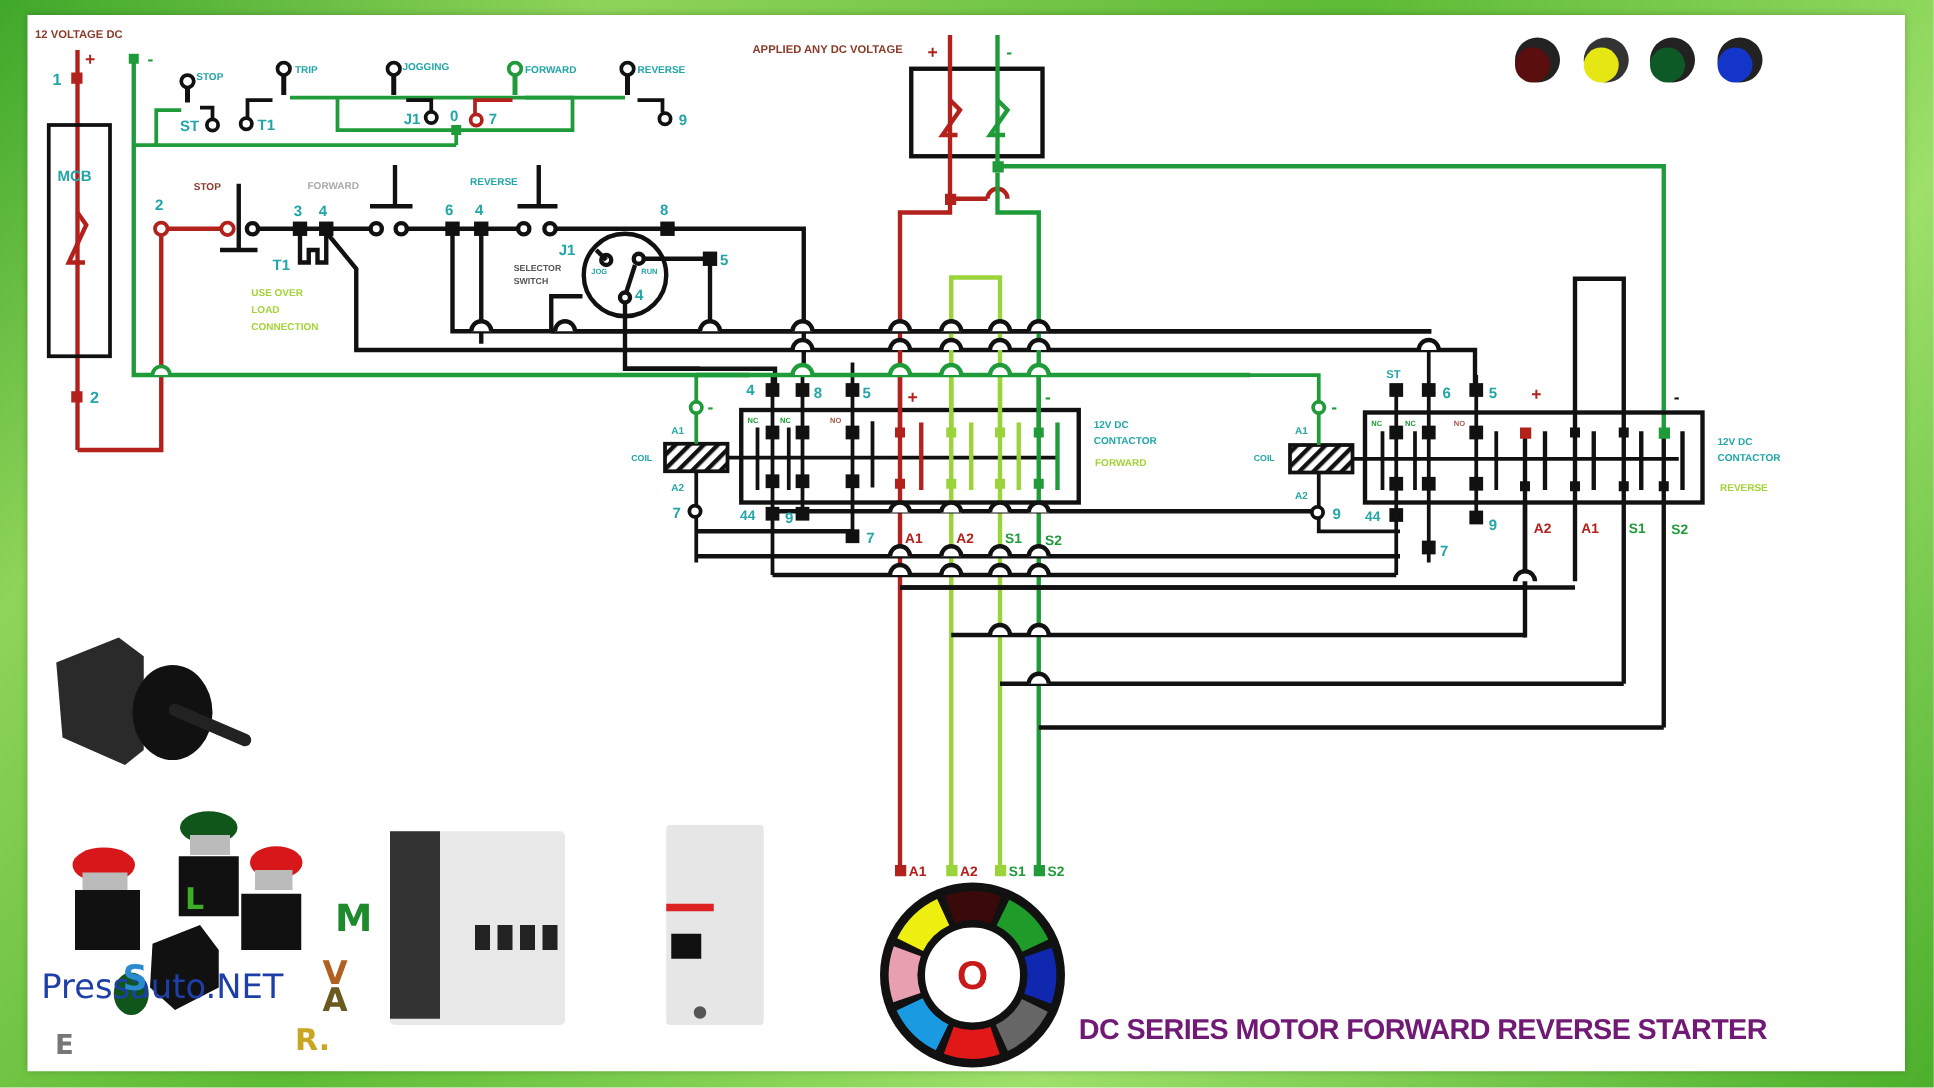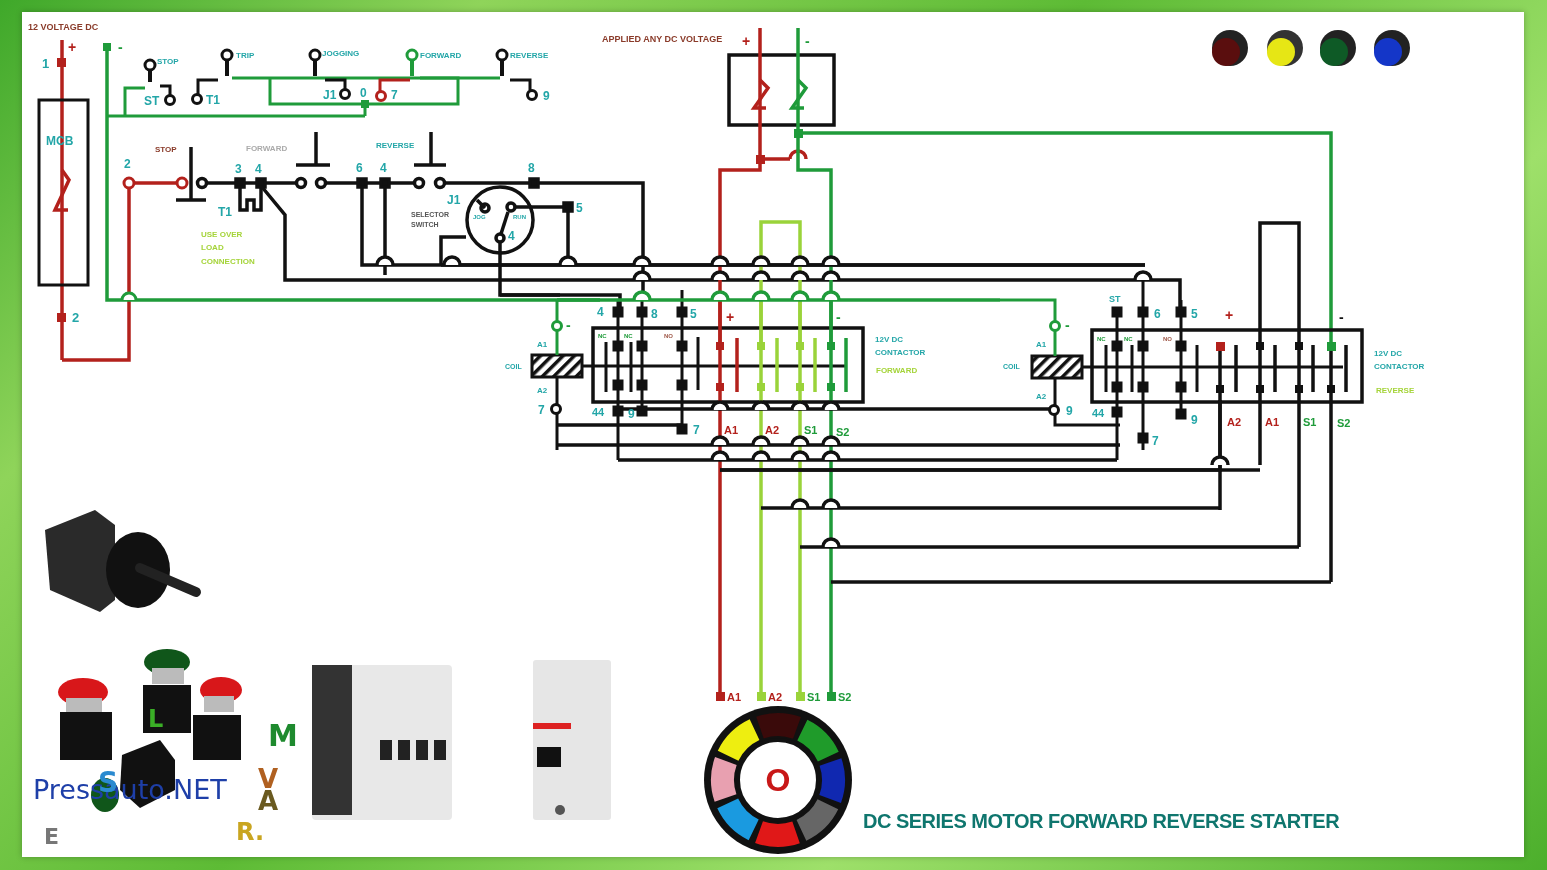--- a/index.html
+++ b/index.html
@@ -8,21 +8,21 @@
     font-family:"Liberation Sans",sans-serif;}
   .panel{position:absolute;left:22px;top:12px;width:1502px;height:845px;background:#fff;
     box-shadow:0 0 6px rgba(0,0,0,.25);}
   svg.diagram{position:absolute;left:0;top:0;}
   .lbl{font-family:"Liberation Sans",sans-serif;font-weight:bold;}
   .t-teal{fill:#23a6a8;}
   .t-brown{fill:#8a3b2a;}
   .t-grey{fill:#aaaaaa;}
   .t-lime{fill:#a5d43a;}
   .t-dark{fill:#555;}
-  .title{position:absolute;left:863px;top:810px;font-size:20px;font-weight:bold;color:#0f766e;
+  .title{position:absolute;left:863px;top:810px;font-size:23px;font-weight:bold;color:#701a75;
     letter-spacing:-0.5px;font-family:"Liberation Sans",sans-serif;white-space:nowrap;}
   .brand{position:absolute;left:33px;top:774px;font-size:27px;color:#1e3fa8;font-family:"DejaVu Sans",sans-serif;}
   .letter{position:absolute;font-weight:bold;font-family:"DejaVu Sans",sans-serif;}
 </style>
 </head>
 <body>
 
 <div class="panel"></div>
 
 <svg class="diagram" width="1547" height="870">

